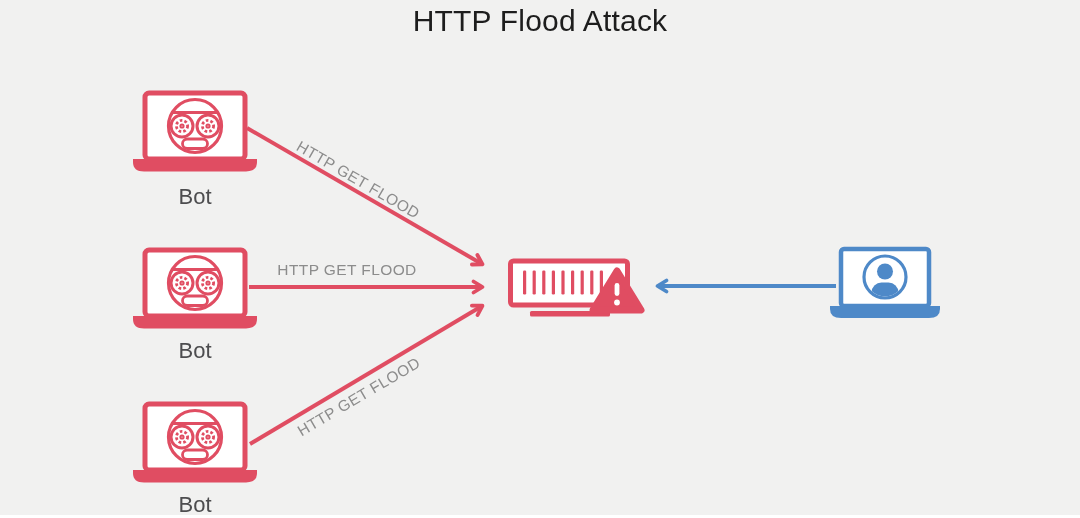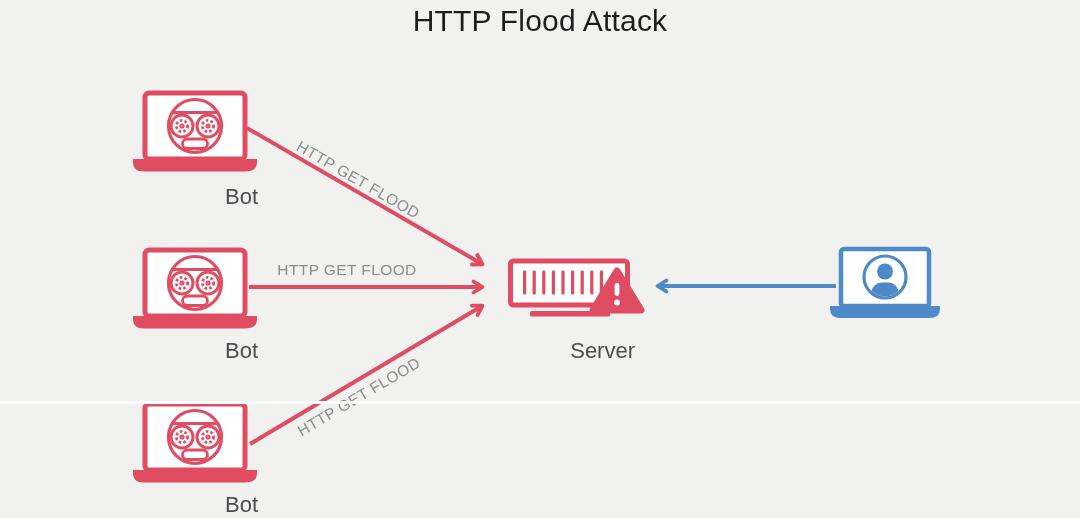--- a/index.html
+++ b/index.html
@@ -5,21 +5,21 @@
   * { margin: 0; padding: 0; box-sizing: border-box; }
   html, body { width: 1080px; height: 518px; }
   body {
     font-family: "Liberation Sans", "DejaVu Sans", sans-serif;
     background: #f1f1f0;
     overflow: hidden;
   }
   .canvas {
     position: relative;
     width: 1080px;
-    height: 404px;
+    height: 518px;
     background: #f1f1f0;
   }
   .title {
     position: absolute;
     top: 4px; left: 0;
     width: 100%;
     text-align: center;
     font-size: 30px;
     font-weight: 500;
     color: #1d1d1d;
@@ -27,21 +27,21 @@
   }
   .edges-layer {
     position: absolute;
     top: 0; left: 0;
     width: 1080px; height: 518px;
     pointer-events: none;
   }
   .node { position: absolute; }
   .node-label {
     position: absolute;
-    text-align: right;
+    text-align: center;
     font-size: 22px;
     color: #4d4d4f;
     line-height: 26px;
   }
   .edge-label {
     position: absolute;
     font-size: 15.5px;
     color: #8c8c8c;
     letter-spacing: 0.4px;
     white-space: nowrap;
@@ -187,21 +187,20 @@
         </g>
         <rect x="30" y="56" width="80" height="5.5" rx="1.5" fill="#e04d62"></rect>
         <g>
           <polygon points="117,16 141,55 93,55" fill="#e04d62" stroke="#e04d62" stroke-width="7" stroke-linejoin="round"></polygon>
           <rect x="114.6" y="28" width="4.8" height="13" rx="2.4" fill="#ffffff"></rect>
           <circle cx="117" cy="47.5" r="2.9" fill="#ffffff"></circle>
         </g>
       </svg>
     </span>
   </div>
-  <div class="node-label server-label">Server</div>
 
   <div class="node client">
     <span>
       <svg width="112" height="78" viewBox="0 0 112 78">
         <defs>
           <clipPath id="person-clip">
               <circle cx="56" cy="31" r="19.4"></circle>
             </clipPath>
         </defs>
         <rect x="12" y="3" width="88" height="57" rx="3" fill="#ffffff" stroke="#4e89c8" stroke-width="4.5"></rect>

